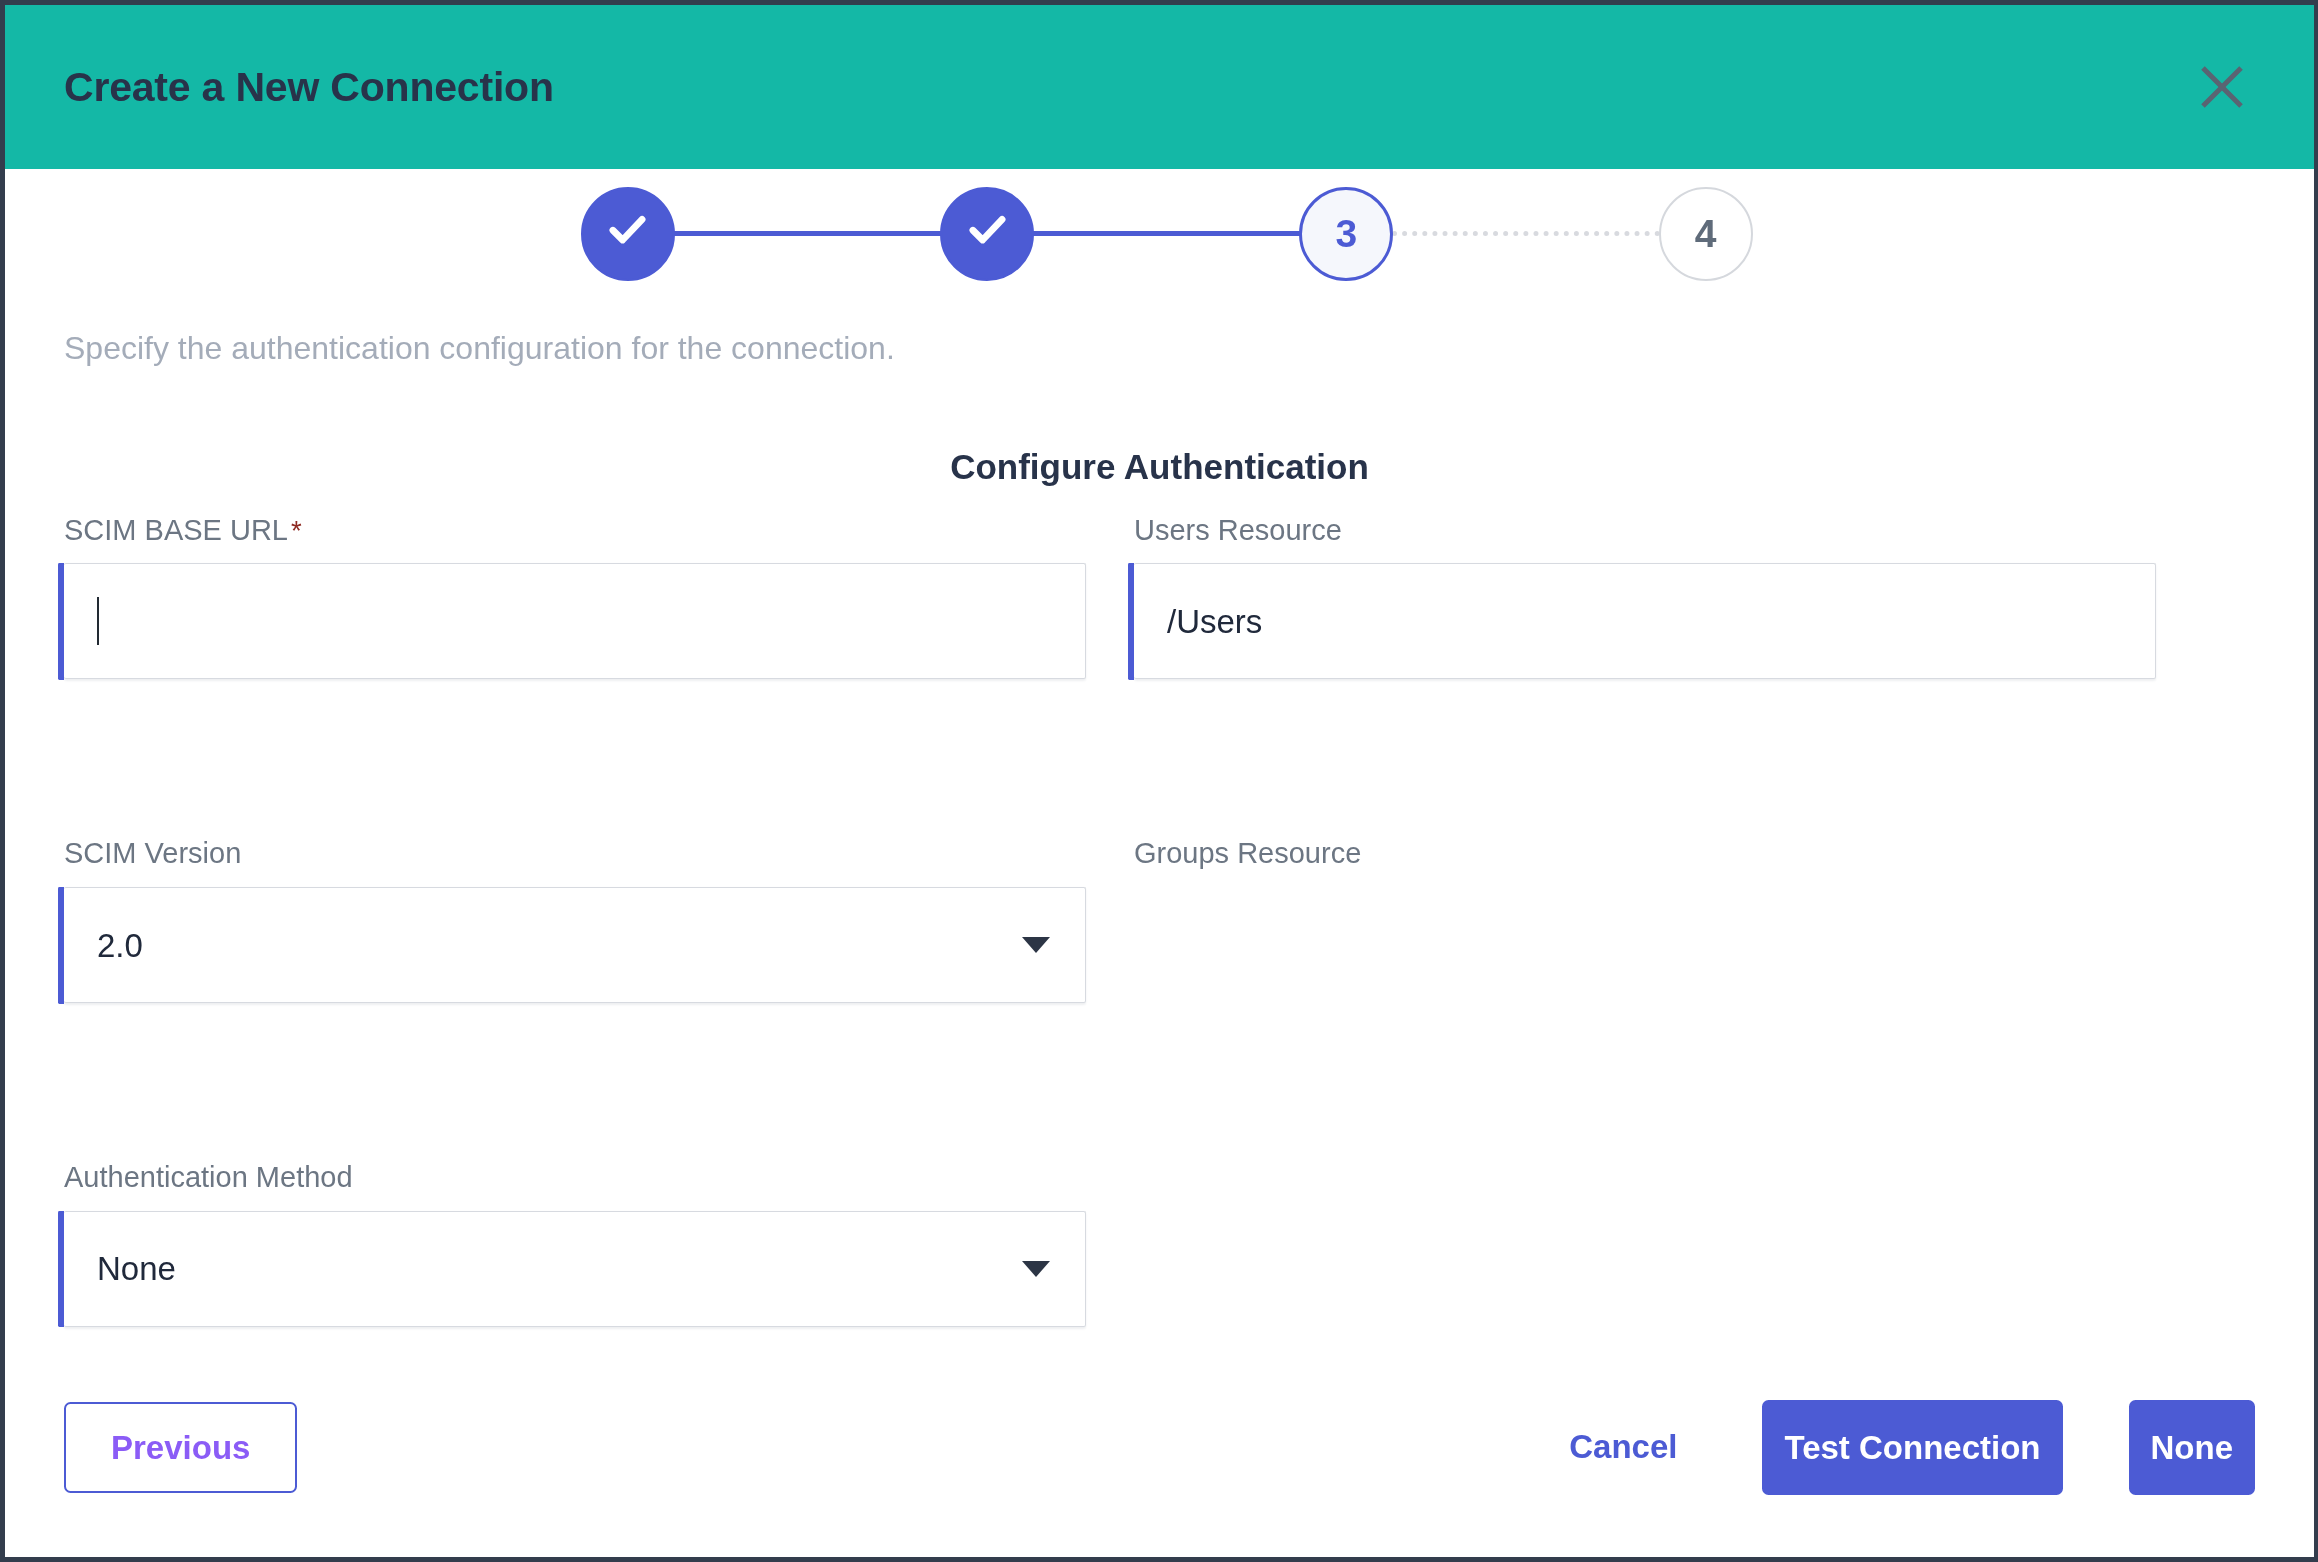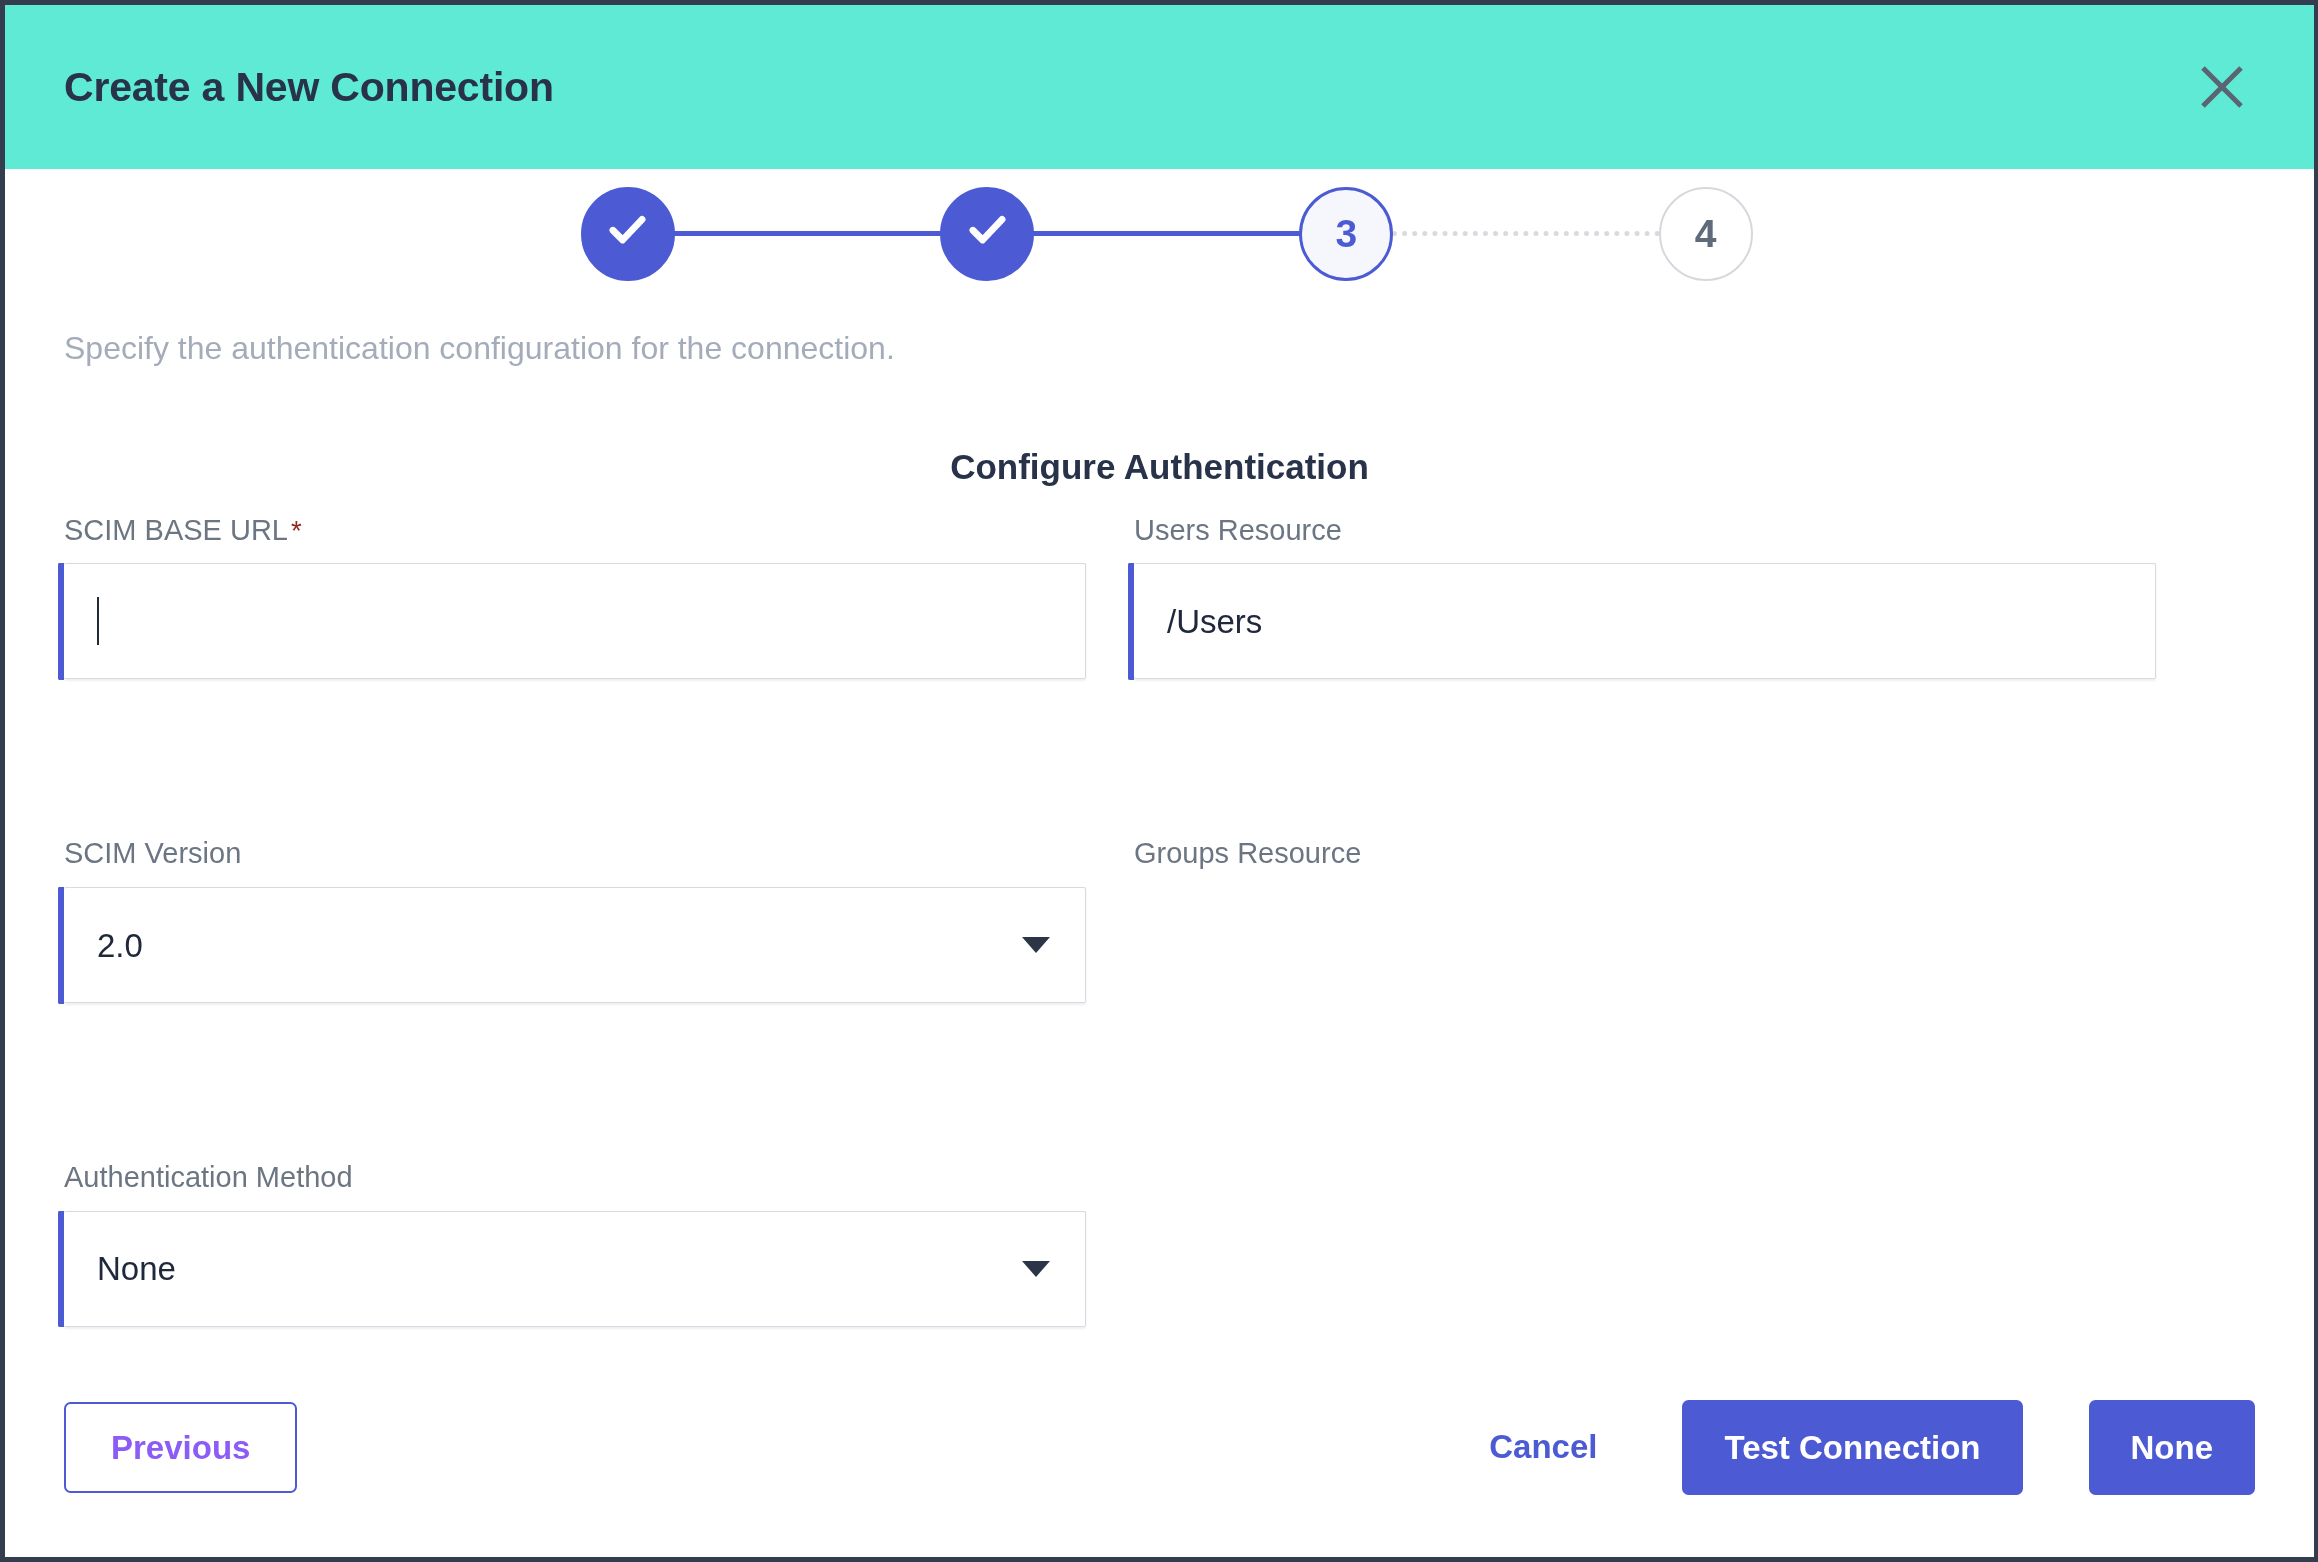--- a/index.html
+++ b/index.html
@@ -24,21 +24,21 @@
     display: flex;
     flex-direction: column;
     overflow: hidden;
   }
 
   
   .modal-header {
     box-sizing: border-box;
     height: 164px;
     flex: 0 0 164px;
-    background: #5eead4;
+    background: #14b8a6;
     display: flex;
     align-items: center;
     justify-content: space-between;
     padding: 0 57px 0 59px;
     gap: 40px;
   }
   .modal-title {
     font-size: 41px;
     font-weight: bold;
     color: #28334a;
@@ -236,21 +236,21 @@
   .btn-outline {
     background: #ffffff;
     border: 2.9px solid #4c5bd4;
     color: #8b5cf6;
     padding: 27px 45px;
   }
   .btn-primary {
     background: #4c5bd4;
     border: 2.9px solid #4c5bd4;
     color: #ffffff;
-    padding: 29px 40px;
+    padding: 29px 20px;
   }
   .btn-link {
     background: transparent;
     border: none;
     color: #4c5bd4;
     font-size: 33px;
     font-weight: bold;
     cursor: pointer;
     padding: 29px 39px;
     font-family: "Liberation Sans", sans-serif;

